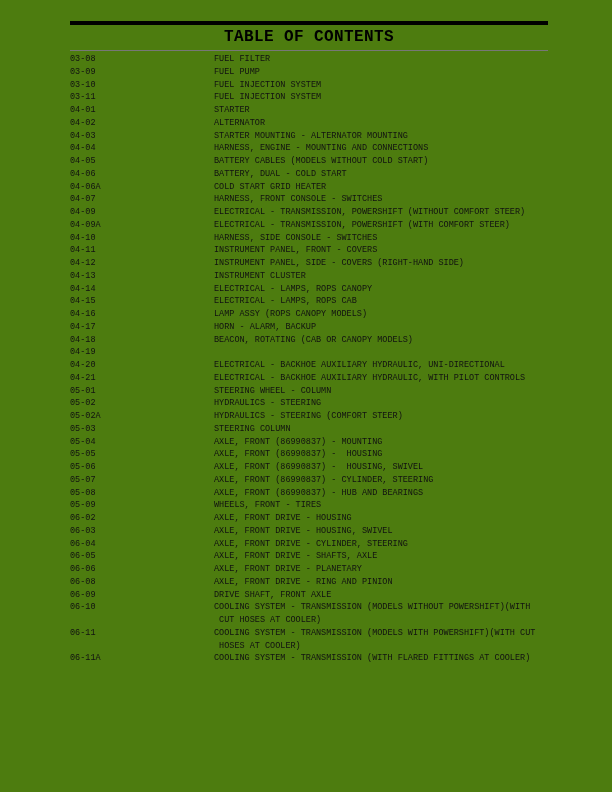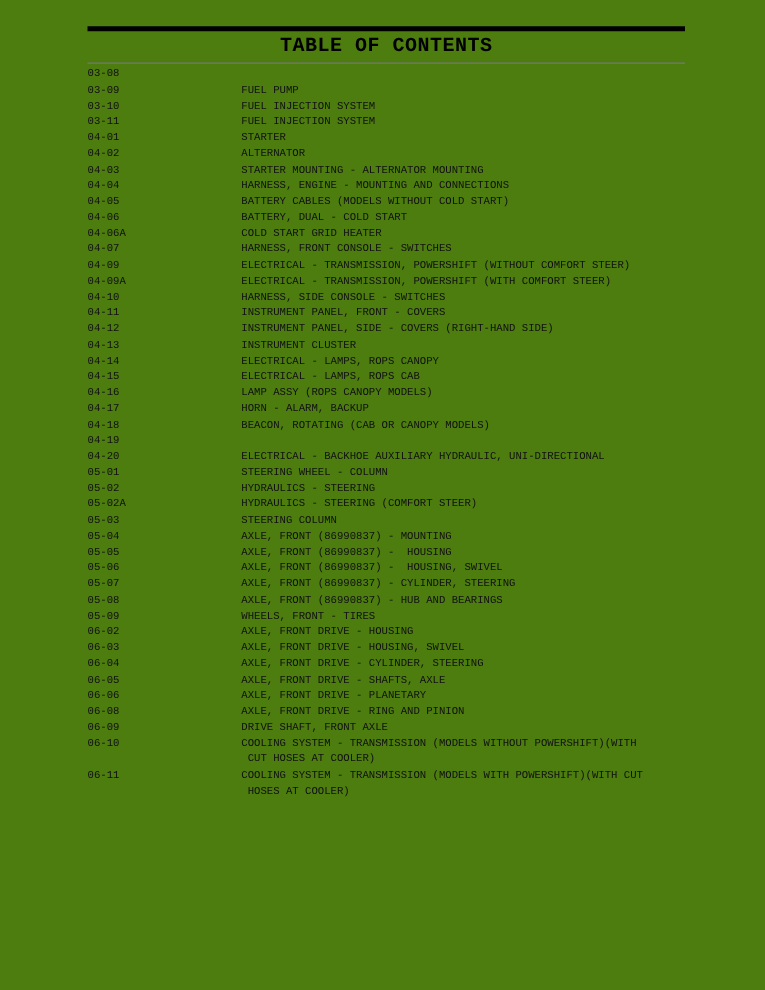--- a/index.html
+++ b/index.html
@@ -49,38 +49,40 @@
     left: 70px;
     top: 53px;
     width: 492px;
     font-size: 8.5px;
     line-height: 12.75px;
   }
   .row {
     display: grid;
     grid-template-columns: 123px 1fr;
     align-items: start;
+    gap: 21px;
   }
   .code {
     white-space: pre;
   }
   .desc {
     white-space: pre-wrap;
   }
 </style>
 </head>
 <body>
 
 <div class="page">
   <div class="rule-thick"></div>
   <h1 class="title">TABLE OF CONTENTS</h1>
   <div class="rule-thin"></div>
   <div class="toc" id="toc">
   <div class="row">
     <span class="code">03-08</span>
+    <span class="desc">FUEL FILTER</span>
   </div>
 
   <div class="row">
     <span class="code">03-09</span>
     <span class="desc">FUEL PUMP</span>
   </div>
 
   <div class="row">
     <span class="code">03-10</span>
     <span class="desc">FUEL INJECTION SYSTEM</span>
@@ -189,20 +191,24 @@
 
   <div class="row">
     <span class="code">04-19</span>
   </div>
 
   <div class="row">
     <span class="code">04-20</span>
     <span class="desc">ELECTRICAL - BACKHOE AUXILIARY HYDRAULIC, UNI-DIRECTIONAL</span>
   </div>
 
+  <div class="row">
+    <span class="code">04-21</span>
+    <span class="desc">ELECTRICAL - BACKHOE AUXILIARY HYDRAULIC, WITH PILOT CONTROLS</span>
+  </div>
 
   <div class="row">
     <span class="code">05-01</span>
     <span class="desc">STEERING WHEEL - COLUMN</span>
   </div>
 
   <div class="row">
     <span class="code">05-02</span>
     <span class="desc">HYDRAULICS - STEERING</span>
   </div>
@@ -289,14 +295,18 @@
     <span class="desc">COOLING SYSTEM - TRANSMISSION (MODELS WITHOUT POWERSHIFT)(WITH
  CUT HOSES AT COOLER)</span>
   </div>
 
   <div class="row">
     <span class="code">06-11</span>
     <span class="desc">COOLING SYSTEM - TRANSMISSION (MODELS WITH POWERSHIFT)(WITH CUT
  HOSES AT COOLER)</span>
   </div>
 
+  <div class="row">
+    <span class="code">06-11A</span>
+    <span class="desc">COOLING SYSTEM - TRANSMISSION (WITH FLARED FITTINGS AT COOLER)</span>
+  </div>
 </div>
 </div>
 
 </body></html>

